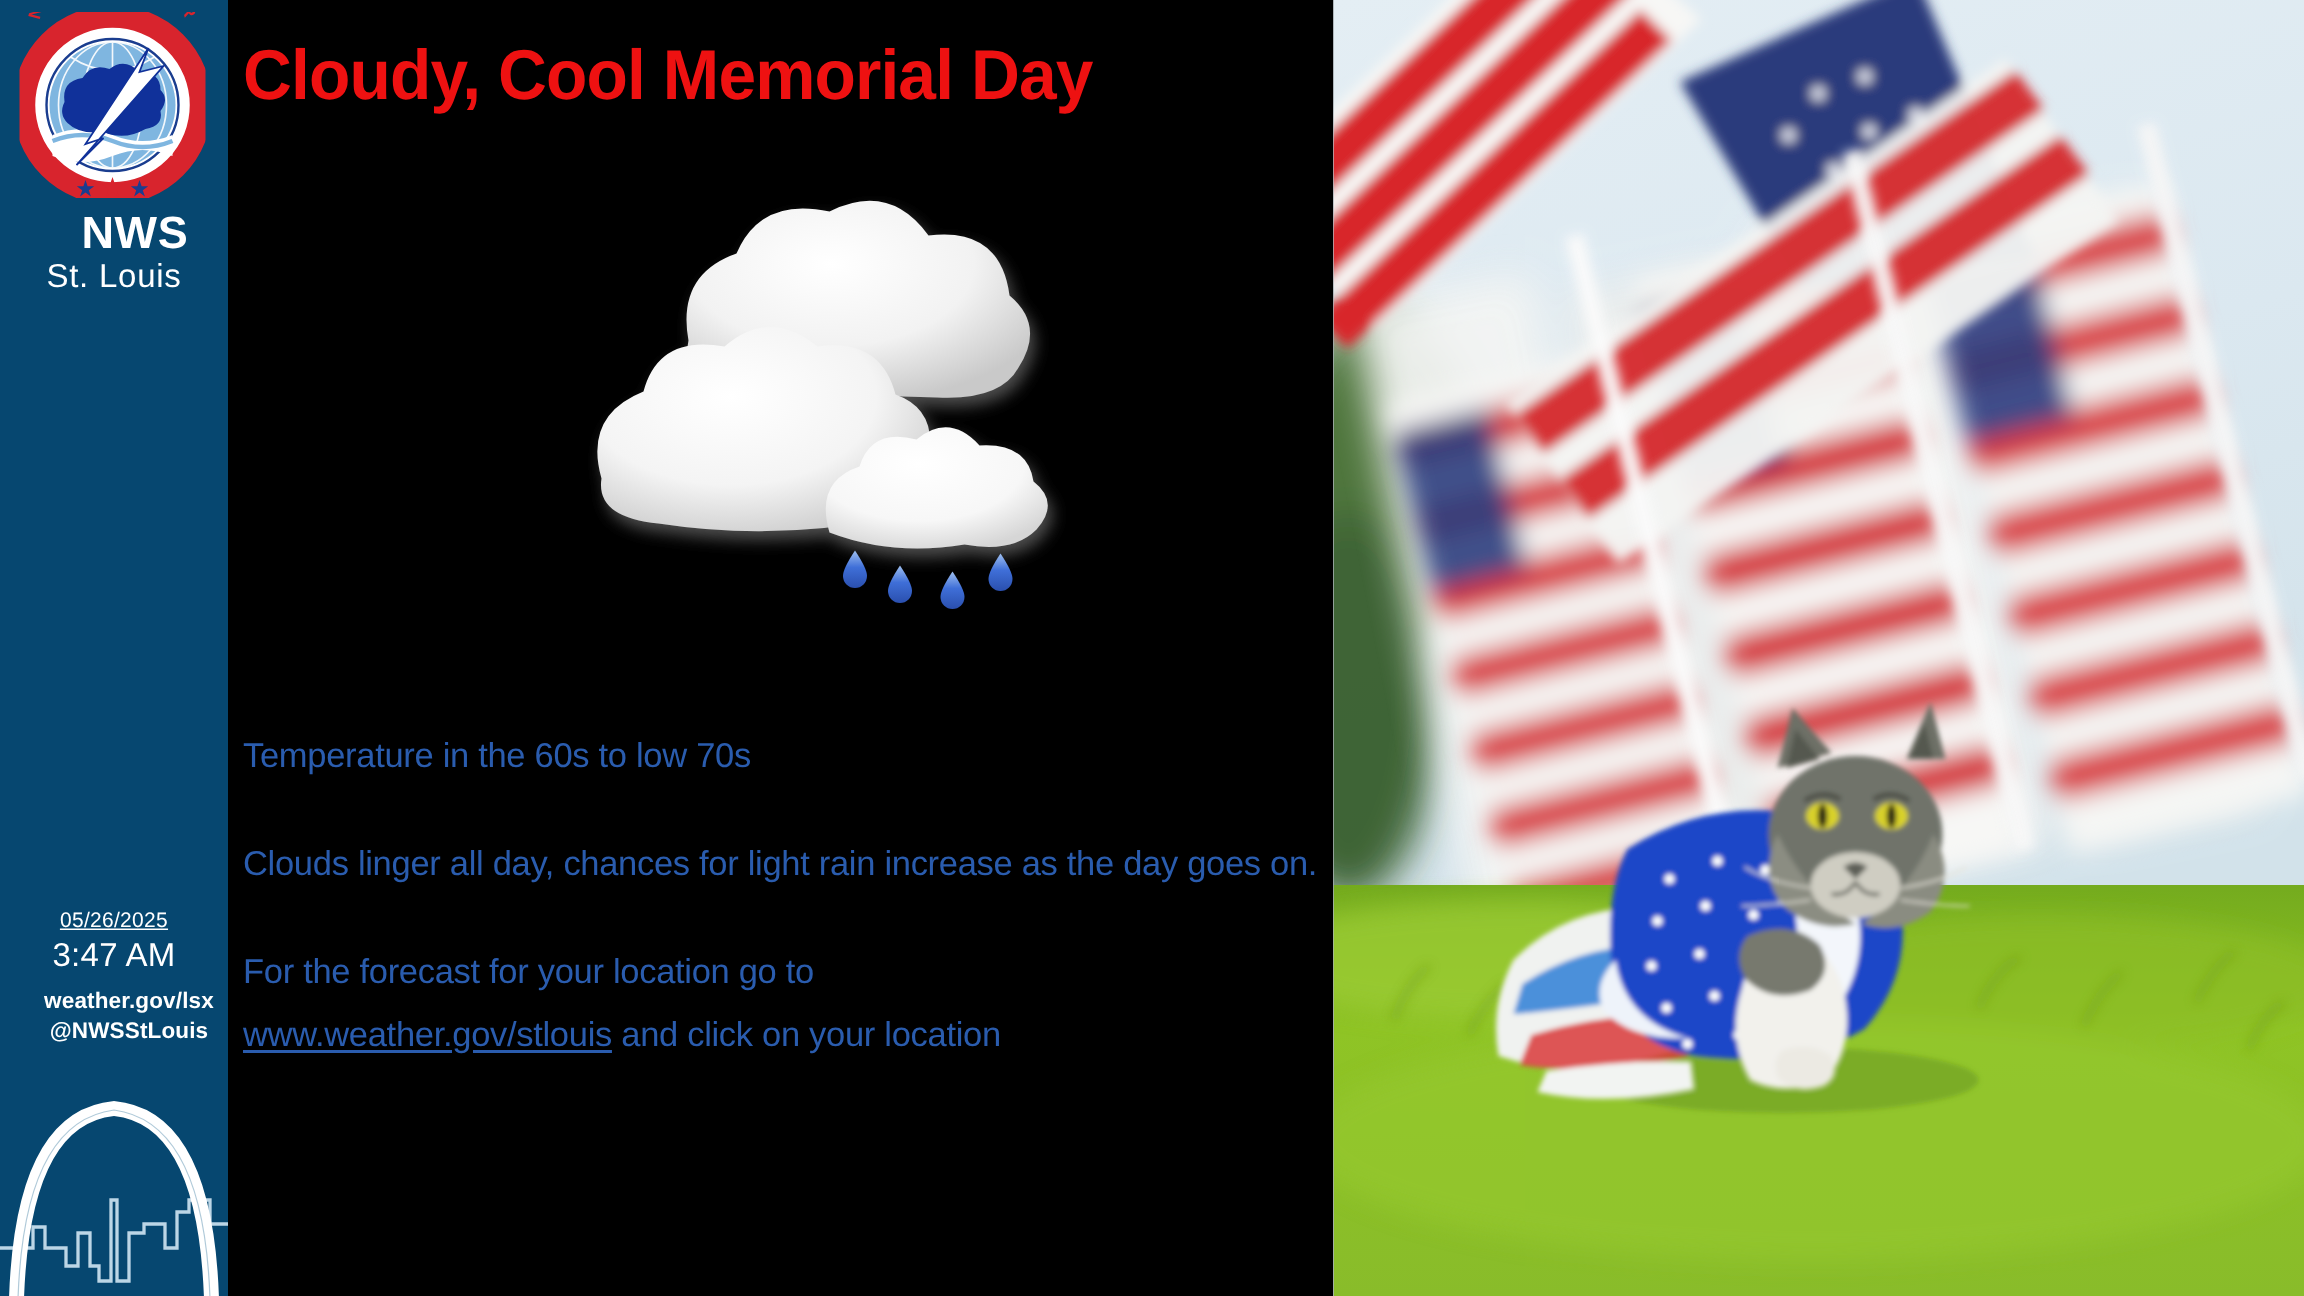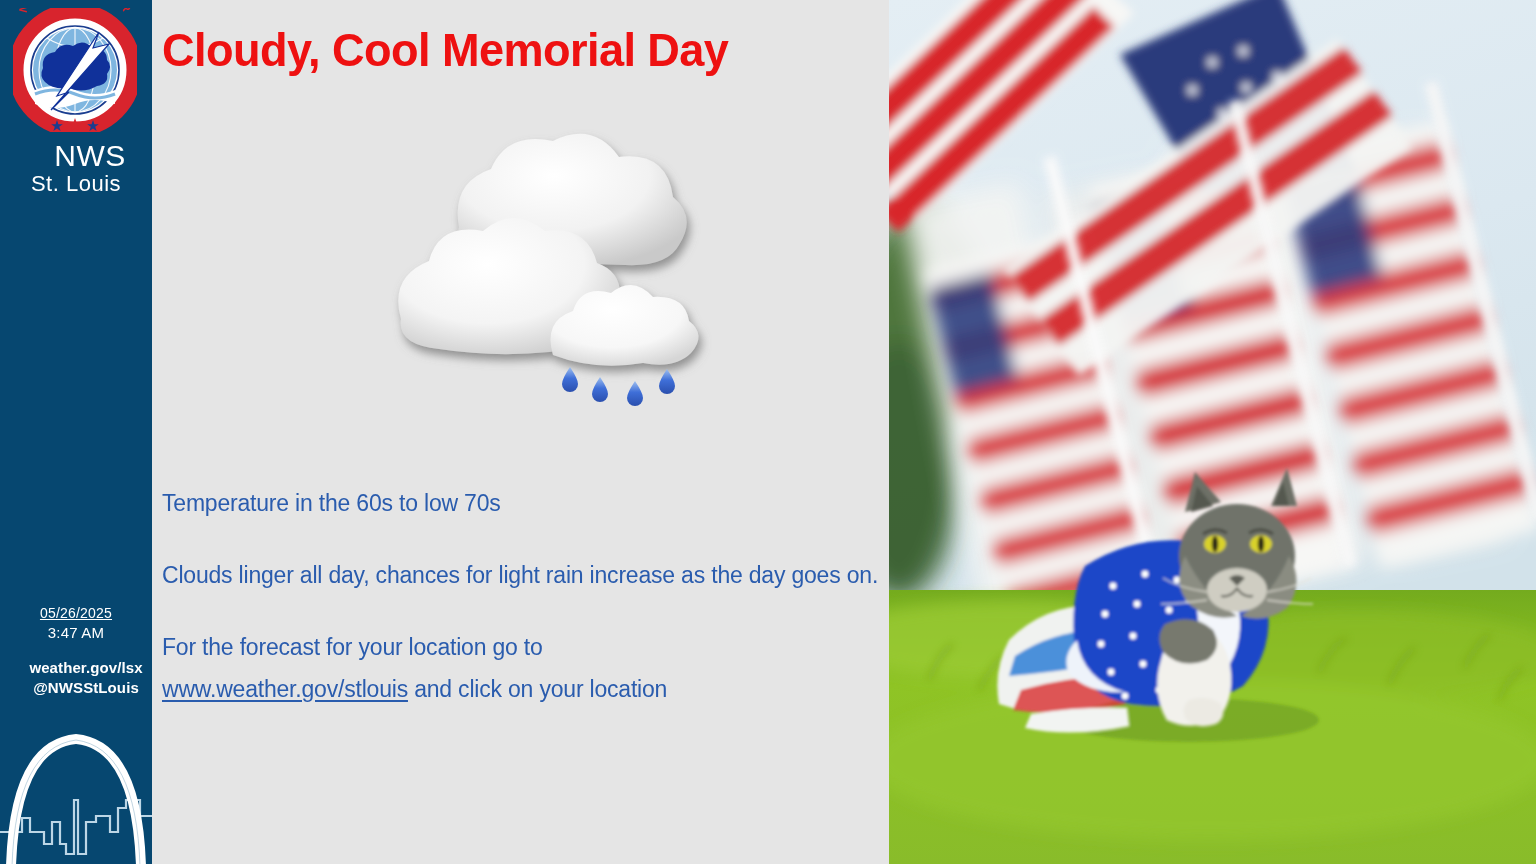--- a/index.html
+++ b/index.html
@@ -31,33 +31,33 @@
   }
   .brand {
     position: absolute;
     left: 0; top: 140px;
     width: 152px;
     text-align: center;
     color: #ffffff;
     line-height: 1.08;
     letter-spacing: 0.5px;
   }
-  .brand .b1 { font-size: 30px; display: block; font-weight: 400; padding-left: 28px; }
+  .brand .b1 { font-size: 30px; display: block; font-weight: 700; padding-left: 28px; }
   .brand .b2 { font-size: 22px; display: block; font-weight: 400; }
 
   .stamp {
     position: absolute;
     left: 0; top: 605px;
     width: 152px;
     text-align: center;
     color: #ffffff;
     line-height: 1.28;
   }
   .stamp .date { font-size: 14px; display: block; letter-spacing: 0.2px; text-decoration: underline; }
-  .stamp .time { font-size: 15px; display: block; letter-spacing: 0.2px; }
+  .stamp .time { font-size: 22px; display: block; letter-spacing: 0.2px; }
   .handles {
     position: absolute;
     left: 0; top: 658px;
     width: 152px;
     text-align: center;
     color: #ffffff;
     line-height: 1.35;
   }
   .handles span { display: block; font-size: 15px; font-weight: 600; letter-spacing: 0.1px; margin-left: 20px; }
 
@@ -65,21 +65,21 @@
     position: absolute;
     left: 0; bottom: 0;
     width: 152px; height: 160px;
   }
 
   
   .main {
     position: relative;
     width: 737px; height: 864px;
     flex: 0 0 737px;
-    background: #e5e5e5;
+    background: #000000;
   }
   .headline {
     position: absolute;
     left: 10px; top: 22px;
     width: 720px;
     font-size: 47px;
     font-weight: bold;
     color: #ee1111;
     letter-spacing: -0.6px;
     font-family: "Liberation Sans", sans-serif;

